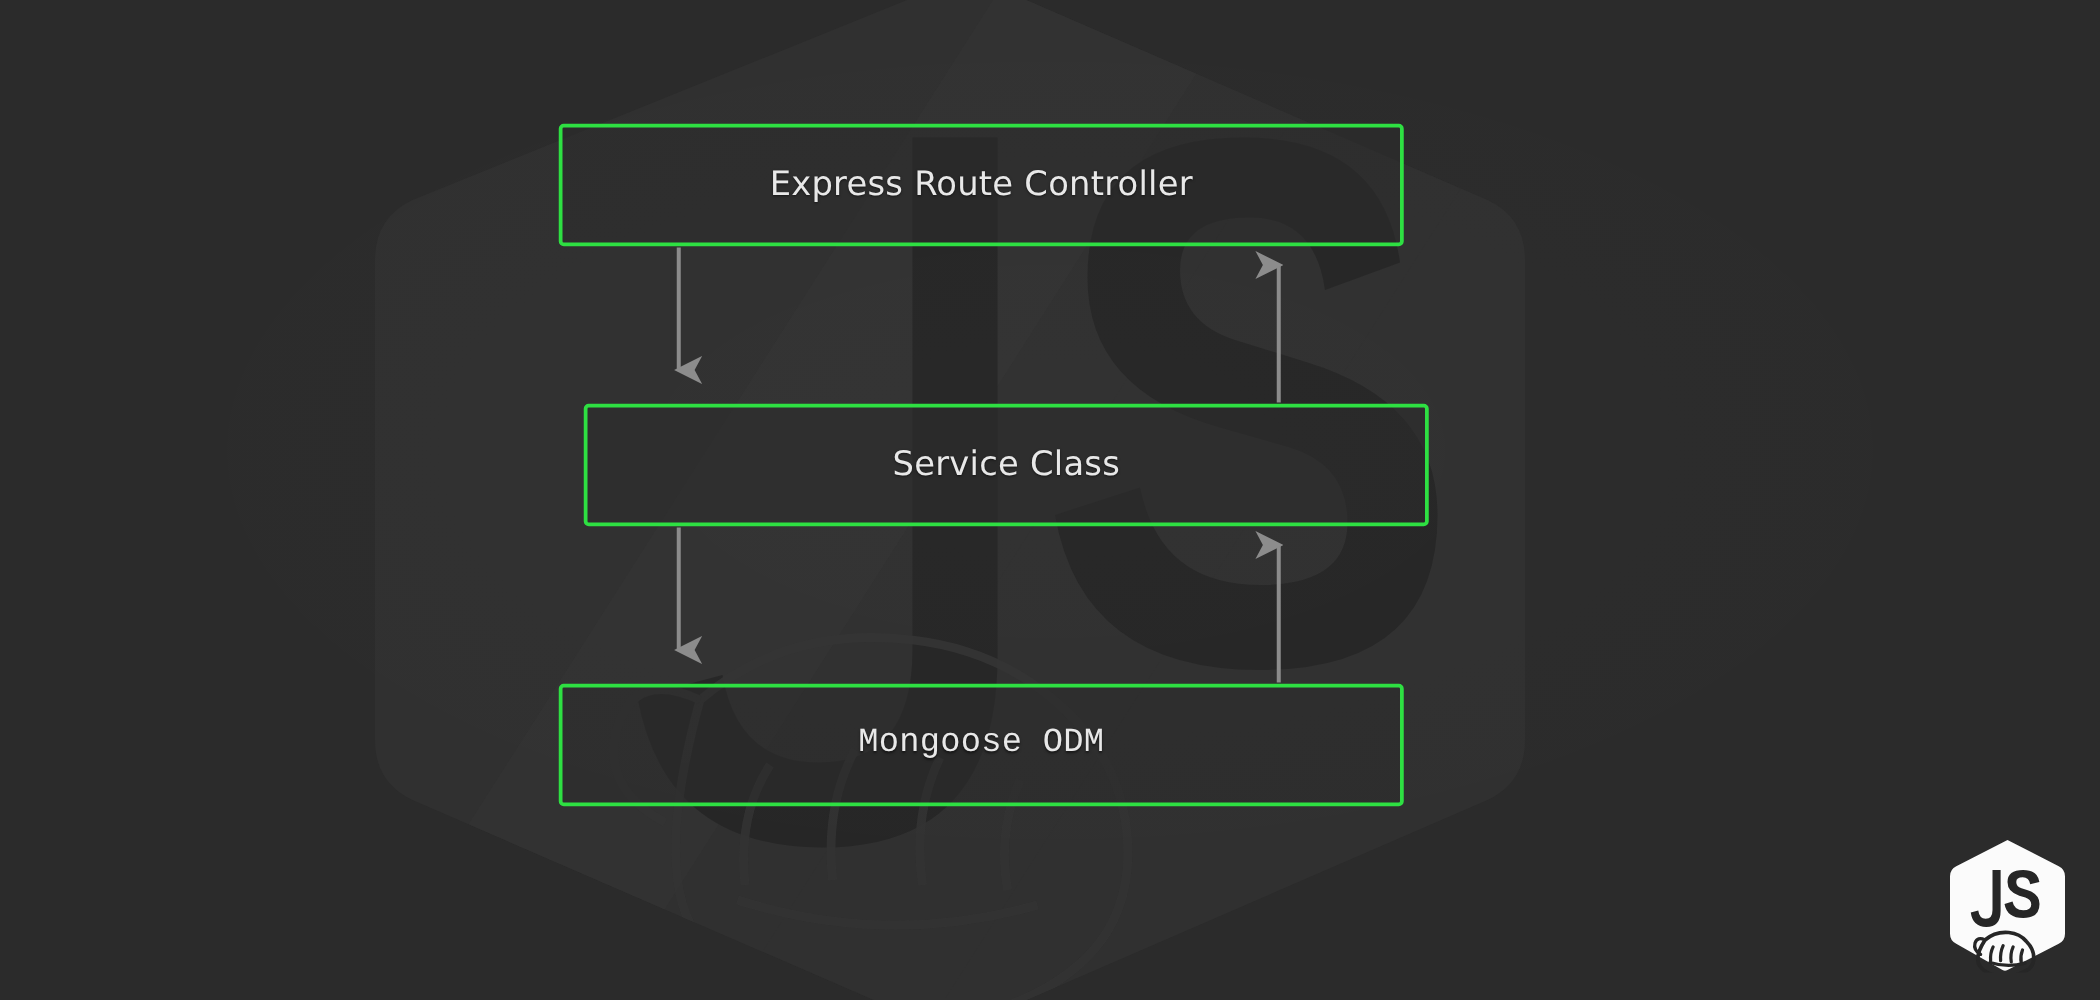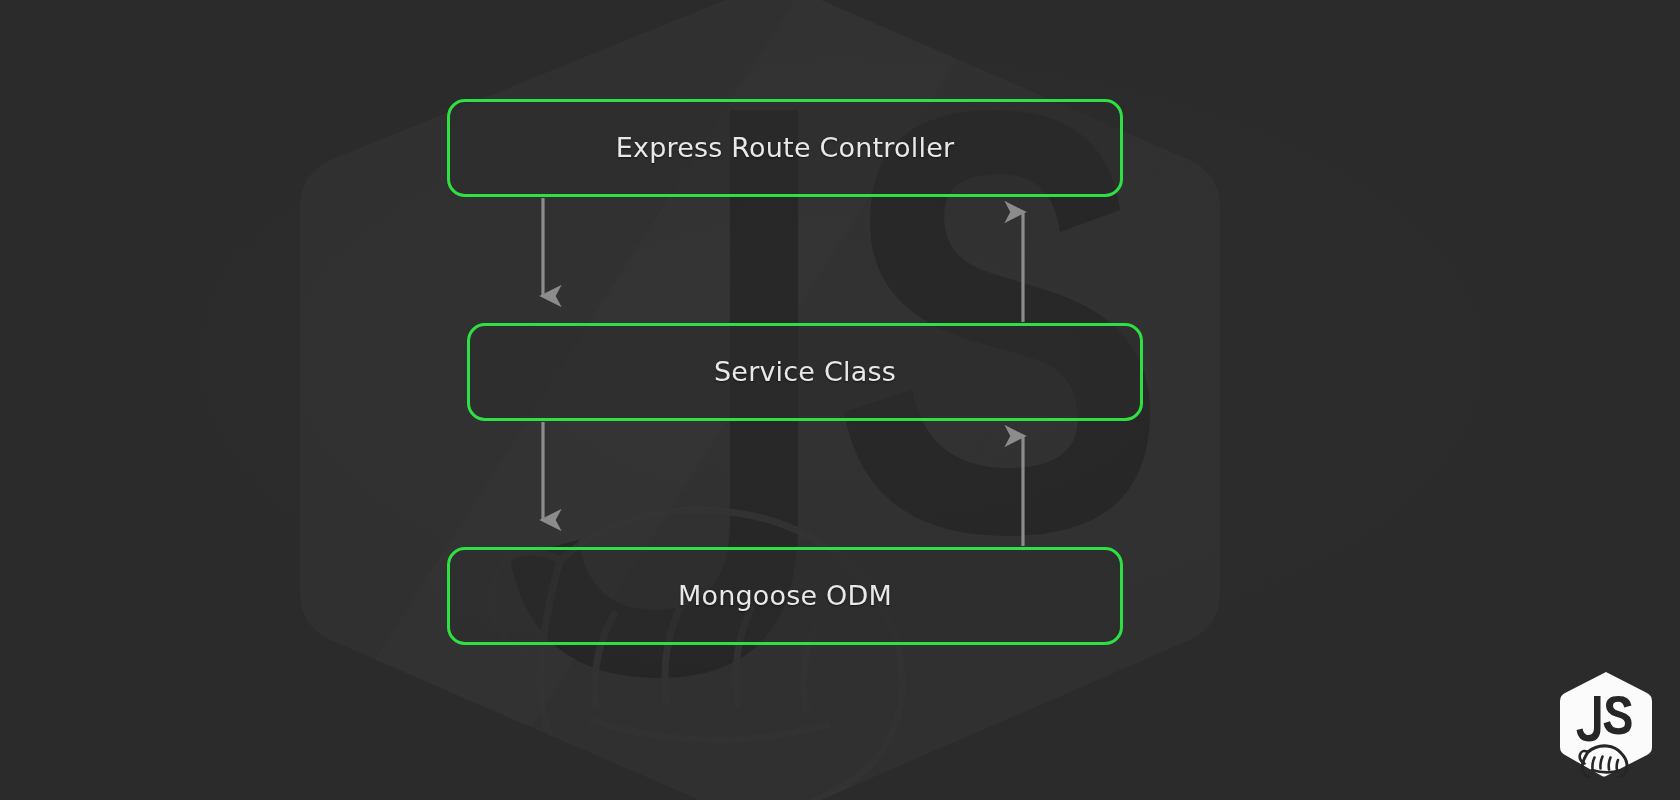--- a/index.html
+++ b/index.html
@@ -39,39 +39,39 @@
     background:
       radial-gradient(ellipse 70% 70% at 50% 45%, rgba(255,255,255,0.012), rgba(0,0,0,0) 70%);
     pointer-events: none;
   }
 
   
   .node {
     position: absolute;
     box-sizing: border-box;
     border: 3px solid #2ee042;
-    border-radius: 18px;
+    border-radius: 4px;
     background: rgba(44,44,44,0.55);
     display: flex;
     align-items: center;
     justify-content: center;
     color: #e8e8e8;
     font-size: 27px;
     letter-spacing: 0.2px;
     text-shadow: 0 1px 2px rgba(0,0,0,0.55);
   }
   .node .node-label {
     display: block;
     line-height: 1;
     padding-bottom: 2px;
   }
 
   #node-controller { left: 447px; top: 99px;  width: 676px; height: 98px; }
   #node-service    { left: 447px; top: 323px; width: 676px; height: 98px; margin-left: 20px; }
-  #node-mongoose   { left: 447px; top: 547px; width: 676px; height: 98px; }
+  #node-mongoose   { left: 447px; top: 547px; width: 676px; height: 98px; font-family: Liberation Mono, monospace; }
 
   
   .arrows {
     position: absolute;
     inset: 0;
     pointer-events: none;
   }
 
   
   .badge {

